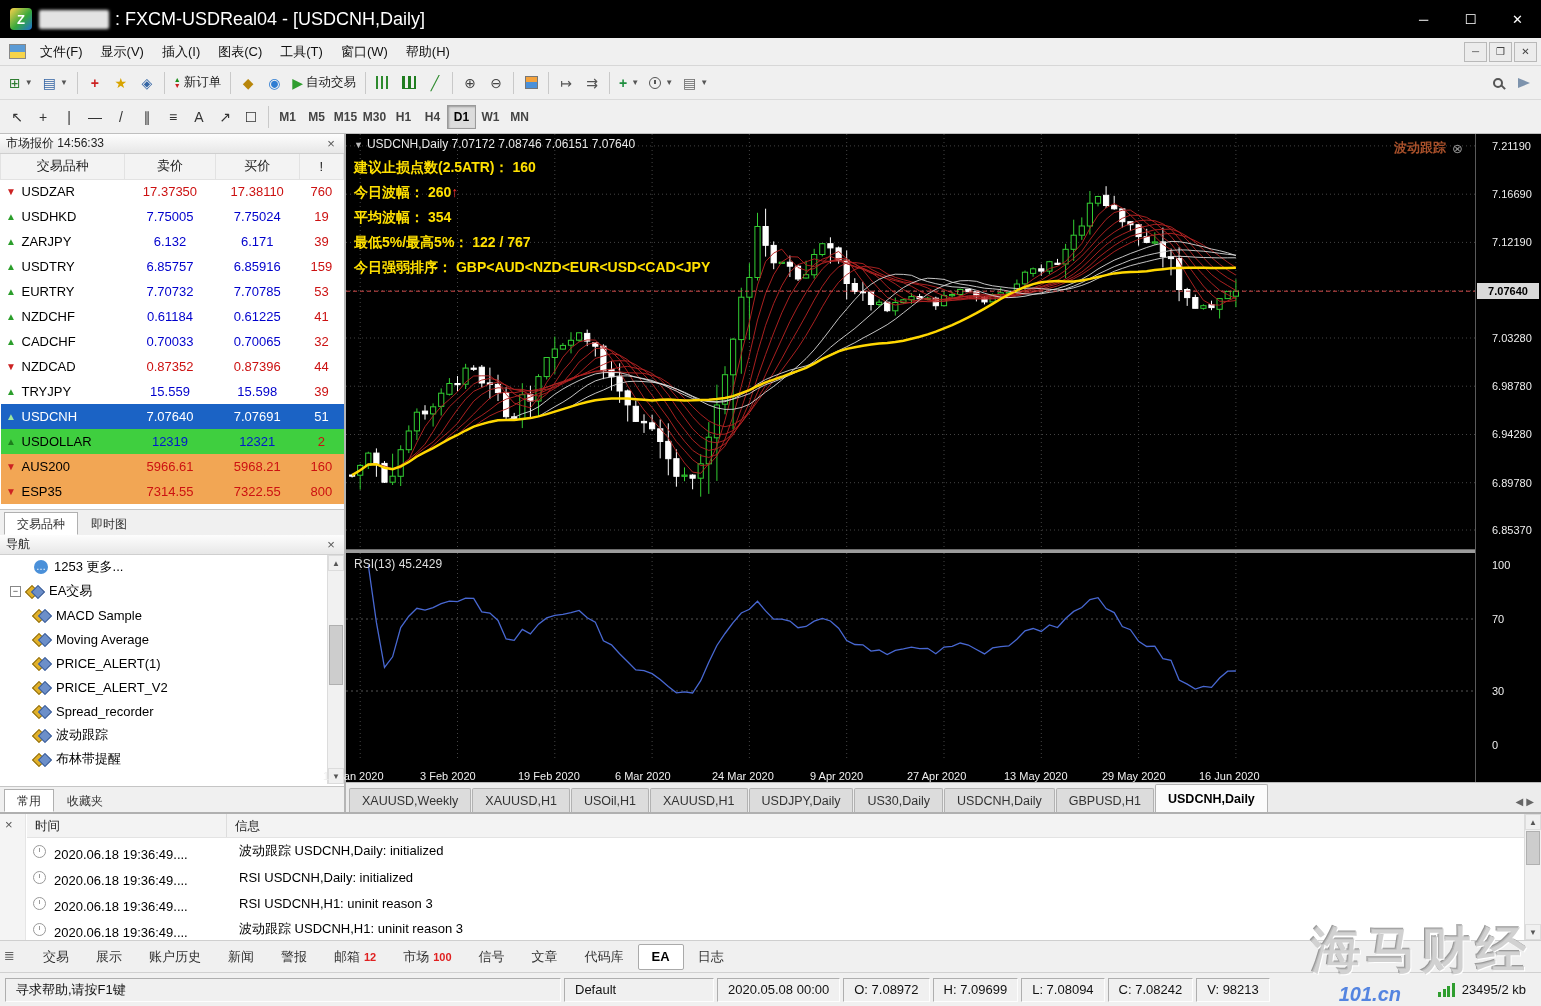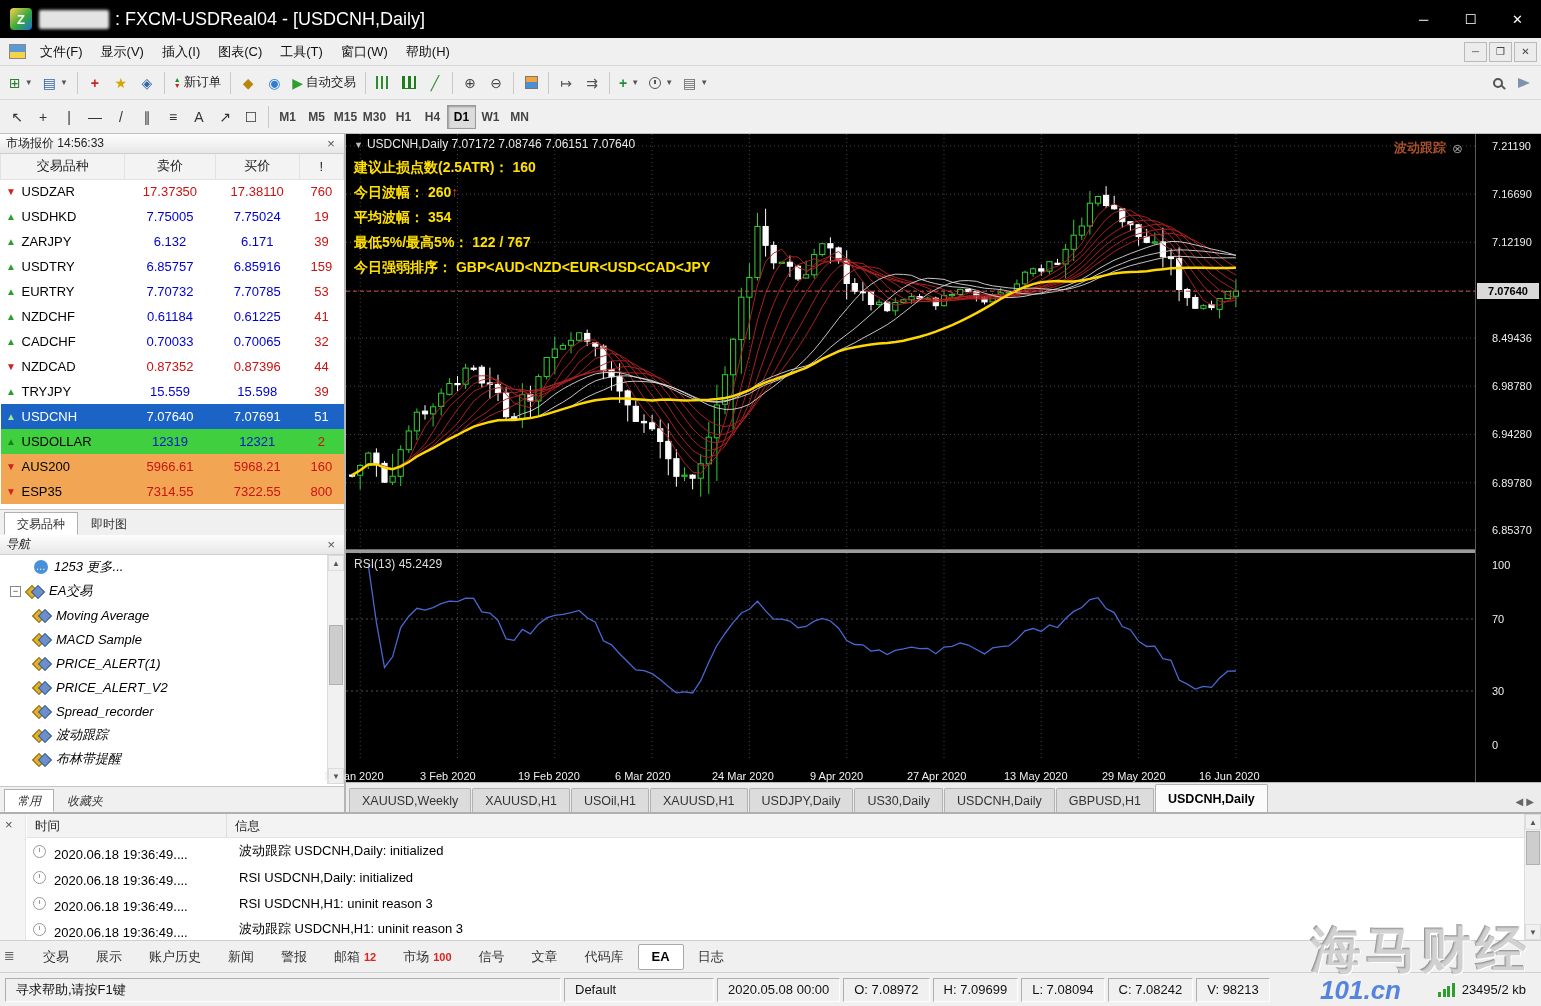--- a/index.html
+++ b/index.html
@@ -53,21 +53,21 @@
   #market-watch { position:absolute; top:0; left:0; right:0; height:401px; background:#fff; }
   #mw-table { width:100%; border-collapse:collapse; table-layout:fixed; font-size:13px; }
   #mw-table th { height:25px; background:#f3f3f3; border:1px solid #e2e2e2; border-top:none; font-weight:normal; color:#222; }
   #mw-table td { height:25px; padding:0 5px; white-space:nowrap; overflow:hidden; }
   .mw-sym { display:flex; align-items:center; gap:5px; }
   .mw-arrow { font-size:10px; width:11px; text-align:center; }
   .num { text-align:center; }
   .panel-tabs { position:absolute; bottom:0; left:0; right:0; height:26px; background:#f0f0f0; border-top:1px solid #c5c5c5; display:flex; align-items:flex-end; padding:0 4px; }
   .ptab { padding:3px 12px 4px; font-size:12px; border:1px solid transparent; color:#333; height:23px; }
   .ptab.active { background:#fff; border:1px solid #b0b0b0; border-bottom:1px solid #fff; }
-  #navigator { position:absolute; top:401px; left:0; right:0; bottom:0; background:#fff;font-style:italic; }
+  #navigator { position:absolute; top:401px; left:0; right:0; bottom:0; background:#fff; }
   #nav-tree { position:absolute; top:20px; left:0; right:17px; bottom:28px; overflow:hidden; font-size:13px; background:#fff; }
   .tree-item { height:24px; display:flex; align-items:center; gap:6px; padding-left:10px; color:#000; white-space:nowrap; }
   .tree-item.child { padding-left:34px; }
   .expander { width:11px; height:11px; border:1px solid #888; background:#fff; font-size:9px; line-height:9px; text-align:center; color:#333; }
   .ea-icon { width:16px; height:13px; position:relative; flex:0 0 16px; }
   .ea-icon::before { content:""; position:absolute; left:0; top:2px; width:8px; height:8px; transform:rotate(45deg); background:#e0b02a; border:1px solid #8a6a10; }
   .ea-icon::after { content:""; position:absolute; left:6px; top:2px; width:8px; height:8px; transform:rotate(45deg); background:#6c8fc9; border:1px solid #3c5c96; }
   .more-icon { width:14px; height:14px; border-radius:50%; background:#4a90d9; color:#fff; font-size:10px; line-height:14px; text-align:center; flex:0 0 14px; }
   .vscroll { position:absolute; width:17px; background:#f1f1f1; border-left:1px solid #dcdcdc; }
   .vs-btn { position:absolute; left:0; right:0; height:16px; display:flex; align-items:center; justify-content:center; font-size:8px; color:#555; background:#f0f0f0; border:1px solid #dcdcdc; }
@@ -117,21 +117,21 @@
   .badge { color:#e02020; font-size:11px; font-weight:bold; margin-left:4px; }
   #statusbar { position:absolute; top:972px; left:0; width:1541px; height:34px; background:#f0f0f0; border-top:1px solid #d0d0d0; display:flex; align-items:center; padding:0 5px; gap:3px; font-size:13px; color:#111; }
   .sb-cell { height:24px; display:flex; align-items:center; padding:0 10px; border:1px solid; border-color:#aeaeae #fdfdfd #fdfdfd #aeaeae; background:#f0f0f0; white-space:nowrap; }
   .sb-conn { margin-left:auto; display:flex; align-items:center; gap:7px; padding-right:10px; }
   .sig { display:flex; align-items:flex-end; gap:1.5px; }
   .sig i { display:block; width:3px; background:#2f9e2f; }
 
   
   #watermark { position:absolute; right:10px; bottom:22px; z-index:40; pointer-events:none; text-align:right; }
   .wm-main { font-size:50px; font-weight:bold; color:rgba(198,198,198,.8); letter-spacing:5px; text-shadow:1px 1px 0 #fff,-1px -1px 0 #9a9a9a; }
-  .wm-sub { position:absolute; right:130px; bottom:-22px; font-size:26px; font-style:italic; font-weight:bold; color:rgba(45,105,220,.8);text-align:right; }
+  .wm-sub { position:absolute; right:130px; bottom:-22px; font-size:20px; font-style:italic; font-weight:bold; color:rgba(45,105,220,.8);text-align:right; }
 
   .grid { stroke:#444; stroke-width:1; stroke-dasharray:1,3; }
 </style>
 </head>
 <body>
 
 <div id="root">
 
   <div class="titlebar">
     <div class="app-icon">Z</div>
@@ -513,25 +513,25 @@
             <span class="more-icon">…</span>
             <span>1253 更多...</span>
           </div>
           <div class="tree-item">
             <span class="expander">−</span>
             <span class="ea-icon"></span>
             <span>EA交易</span>
           </div>
           <div class="tree-item child">
             <span class="ea-icon"></span>
-            <span>Moving Average</span>
+            <span>MACD Sample</span>
           </div>
           <div class="tree-item child">
             <span class="ea-icon"></span>
-            <span>MACD Sample</span>
+            <span>Moving Average</span>
           </div>
           <div class="tree-item child">
             <span class="ea-icon"></span>
             <span>PRICE_ALERT(1)</span>
           </div>
           <div class="tree-item child">
             <span class="ea-icon"></span>
             <span>PRICE_ALERT_V2</span>
           </div>
           <div class="tree-item child">
@@ -753,21 +753,21 @@
         <span class="dt-label" style="left:464px">9 Apr 2020</span>
         <span class="dt-label" style="left:561px">27 Apr 2020</span>
         <span class="dt-label" style="left:658px">13 May 2020</span>
         <span class="dt-label" style="left:756px">29 May 2020</span>
         <span class="dt-label" style="left:853px">16 Jun 2020</span>
       </div>
     <div id="price-scale">
         <span class="ps-label" style="top:6px">7.21190</span>
         <span class="ps-label" style="top:54px">7.16690</span>
         <span class="ps-label" style="top:102px">7.12190</span>
-        <span class="ps-label" style="top:198px">8.49436</span>
+        <span class="ps-label" style="top:198px">7.03280</span>
         <span class="ps-label" style="top:246px">6.98780</span>
         <span class="ps-label" style="top:294px">6.94280</span>
         <span class="ps-label" style="top:343px">6.89780</span>
         <span class="ps-label" style="top:390px">6.85370</span>
         <span class="ps-tag" style="top:149px">7.07640</span>
         <span class="ps-label" style="top:425px">100</span>
         <span class="ps-label" style="top:479px">70</span>
         <span class="ps-label" style="top:551px">30</span>
         <span class="ps-label" style="top:605px">0</span>
       </div>

